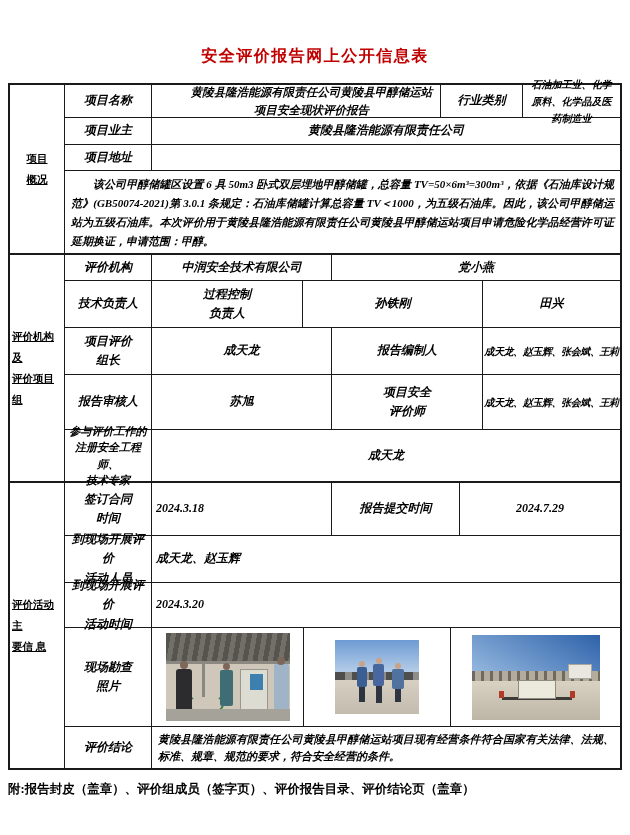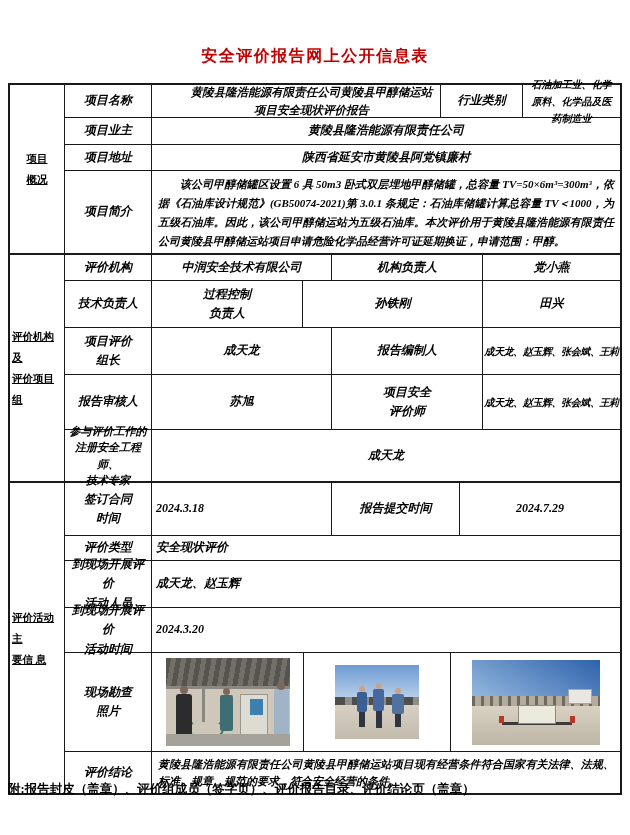--- a/index.html
+++ b/index.html
@@ -121,37 +121,34 @@
           <div class="cell w258 bdr fs115">黄陵县隆浩能源有限责任公司黄陵县甲醇储运站项目安全现状评价报告</div>
           <div class="cell w82 bdr">行业类别</div>
           <div class="cell val fs10">石油加工业、化学原料、化学品及医药制造业</div>
         </div>
         <div class="row h26">
           <div class="cell lbl">项目业主</div>
           <div class="cell val">黄陵县隆浩能源有限责任公司</div>
         </div>
         <div class="row h25">
           <div class="cell lbl">项目地址</div>
-          <div class="cell val">陕西省延安市黄陵县阿党镇廉村</div>
         </div>
         <div class="row h82">
-          <div class="cell lbl">项目简介</div>
           <div class="cell val para indent">该公司甲醇储罐区设置 6 具 50m3 卧式双层埋地甲醇储罐，总容量 TV=50×6m³=300m³，依据《石油库设计规范》(GB50074-2021)第 3.0.1 条规定：石油库储罐计算总容量 TV＜1000，为五级石油库。因此，该公司甲醇储运站为五级石油库。本次评价用于黄陵县隆浩能源有限责任公司黄陵县甲醇储运站项目申请危险化学品经营许可证延期换证，申请范围：甲醇。</div>
         </div>
       </div>
     </div>
 
     <div class="band">
       <div class="gcell">评价机构及
 评价项目组</div>
       <div class="rows">
         <div class="row h25">
           <div class="cell lbl">评价机构</div>
           <div class="cell w180 bdr">中润安全技术有限公司</div>
-          <div class="cell w151 bdr">机构负责人</div>
           <div class="cell val">党小燕</div>
         </div>
         <div class="row h46">
           <div class="cell lbl">技术负责人</div>
           <div class="cell w151 bdr">过程控制
 负责人</div>
           <div class="cell w180 bdr">孙铁刚</div>
           <div class="cell val">田兴</div>
         </div>
         <div class="row h46">
@@ -180,24 +177,20 @@
     <div class="band">
       <div class="gcell">评价活动主
 要信 息</div>
       <div class="rows">
         <div class="row h52">
           <div class="cell lbl">签订合同
 时间</div>
           <div class="cell w180 bdr left">2024.3.18</div>
           <div class="cell w128 bdr">报告提交时间</div>
           <div class="cell val">2024.7.29</div>
-        </div>
-        <div class="row h24">
-          <div class="cell lbl">评价类型</div>
-          <div class="cell val left">安全现状评价</div>
         </div>
         <div class="row h46">
           <div class="cell lbl">到现场开展评价
 活动人员</div>
           <div class="cell val left">成天龙、赵玉辉</div>
         </div>
         <div class="row h44">
           <div class="cell lbl">到现场开展评价
 活动时间</div>
           <div class="cell val left">2024.3.20</div>

